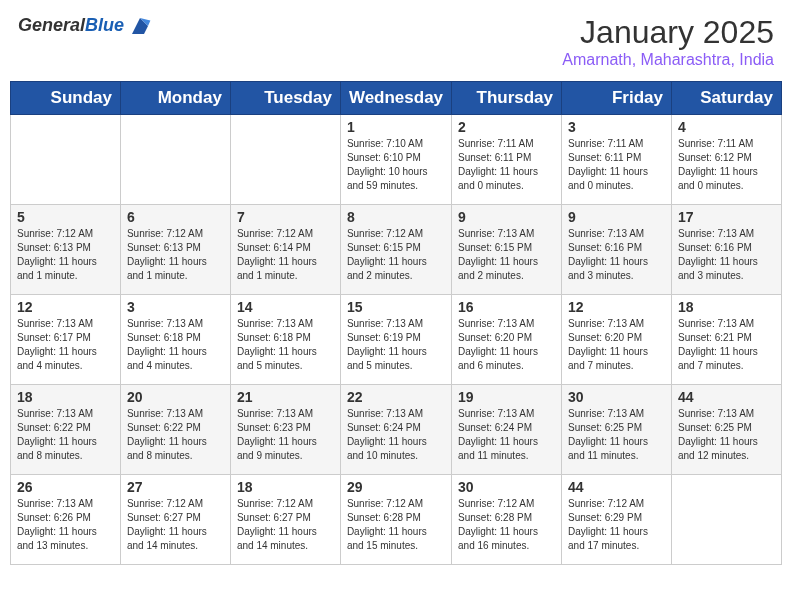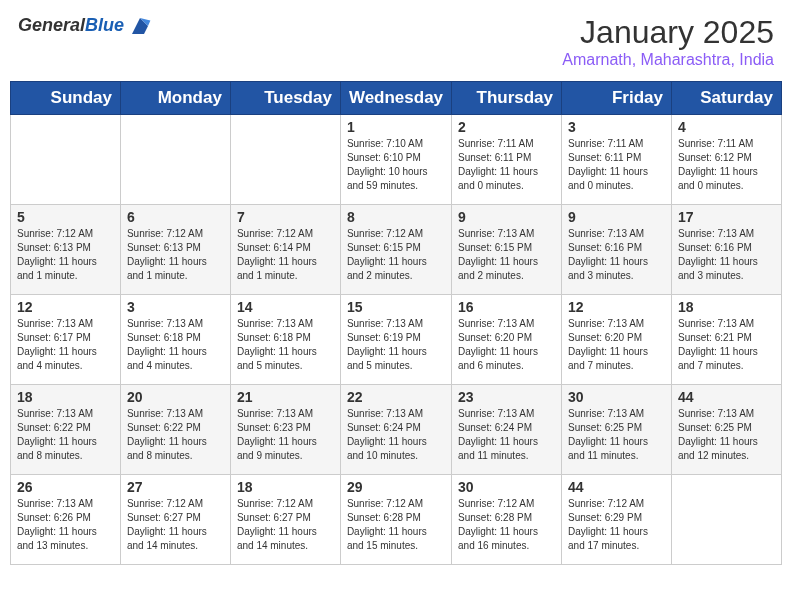--- a/index.html
+++ b/index.html
@@ -225,21 +225,21 @@
         </td>
         <td>
           <span class="day-number">21</span>
           <div class="day-info">Sunrise: 7:13 AM<br>Sunset: 6:23 PM<br>Daylight: 11 hours and 9 minutes.</div>
         </td>
         <td>
           <span class="day-number">22</span>
           <div class="day-info">Sunrise: 7:13 AM<br>Sunset: 6:24 PM<br>Daylight: 11 hours and 10 minutes.</div>
         </td>
         <td>
-          <span class="day-number">23</span>
+          <span class="day-number">19</span>
           <div class="day-info">Sunrise: 7:13 AM<br>Sunset: 6:24 PM<br>Daylight: 11 hours and 11 minutes.</div>
         </td>
         <td>
           <span class="day-number">30</span>
           <div class="day-info">Sunrise: 7:13 AM<br>Sunset: 6:25 PM<br>Daylight: 11 hours and 11 minutes.</div>
         </td>
         <td>
           <span class="day-number">44</span>
           <div class="day-info">Sunrise: 7:13 AM<br>Sunset: 6:25 PM<br>Daylight: 11 hours and 12 minutes.</div>
         </td>

